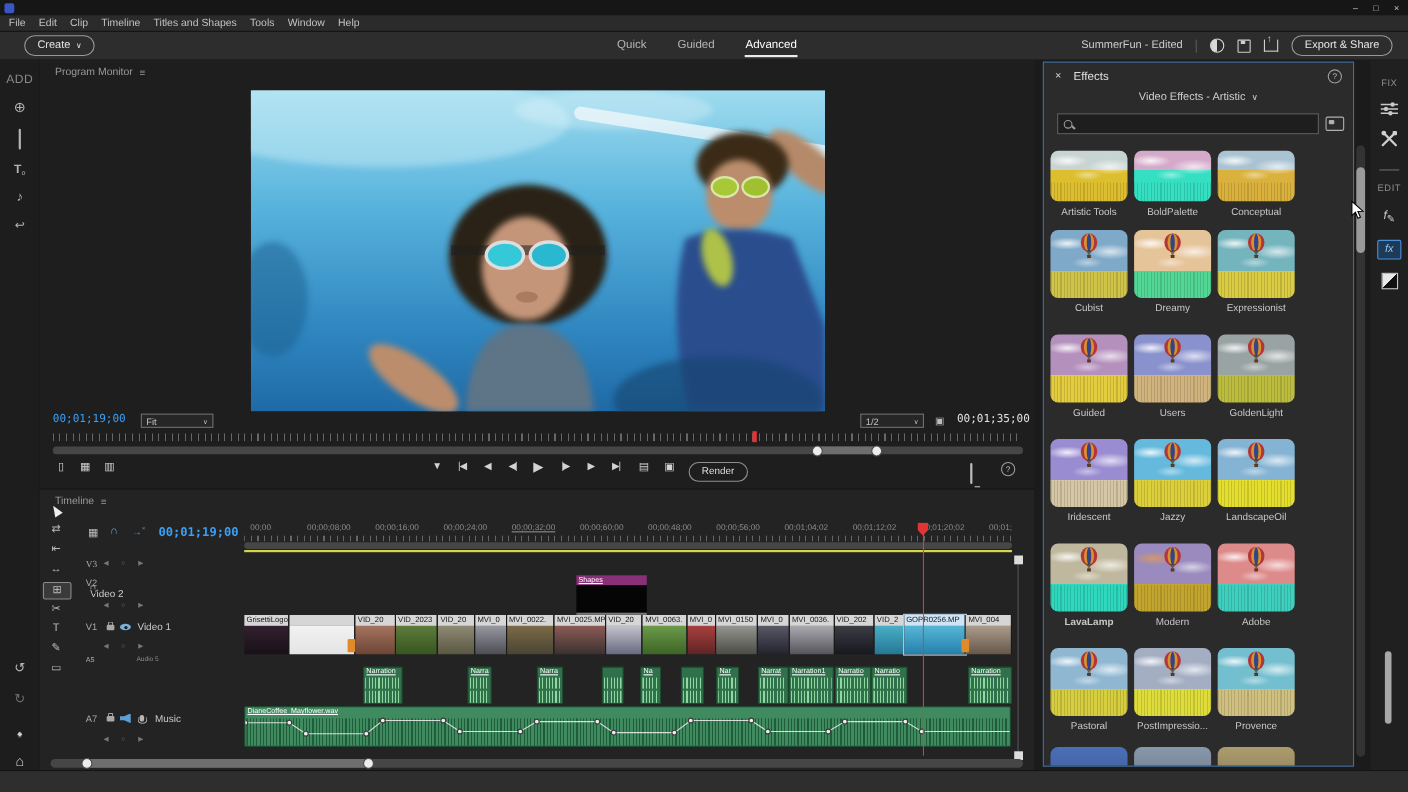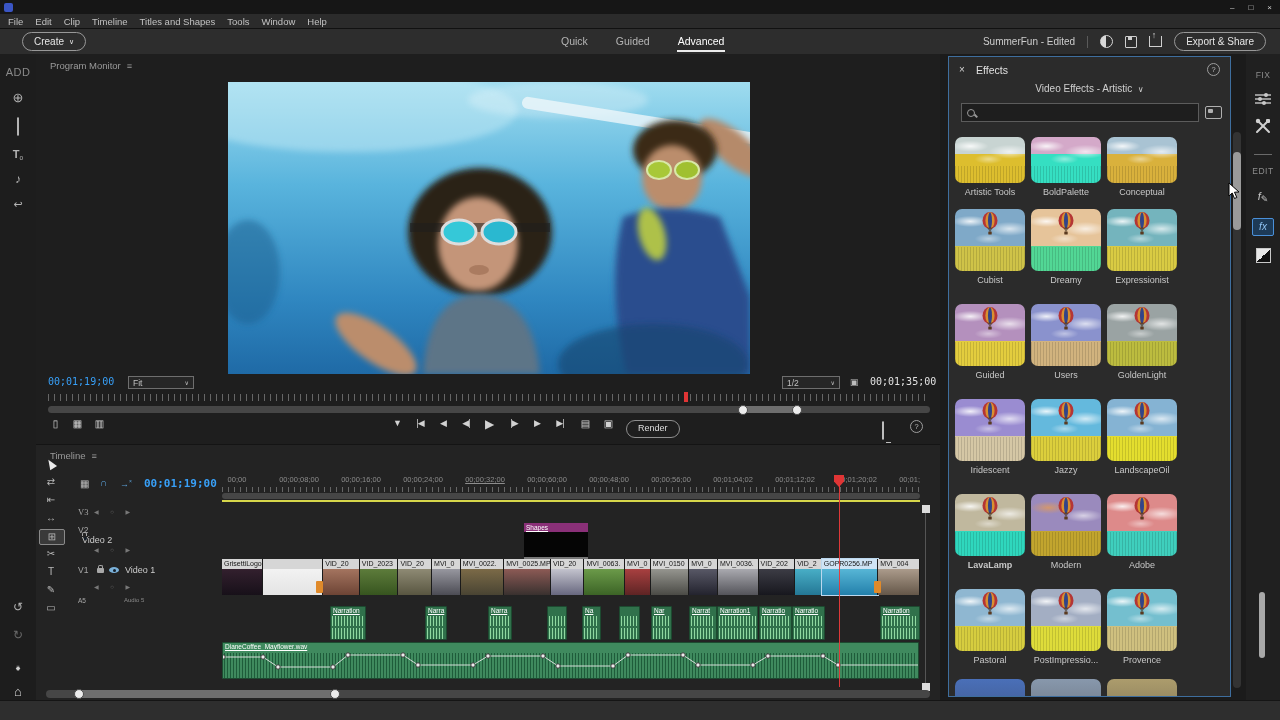--- a/index.html
+++ b/index.html
@@ -323,20 +323,30 @@
           <span class="ic-eye"></span>
           <div class="trk-name">Video 1</div>
         </div>
         <div class="nav-glyphs" style="position: absolute; left: 16px; top: 24px;">◀ ○ ▶</div>
       </div>
       <div style="position: absolute; left: 0px; top: 150px; width: 144px; height: 10px;">
         <div style="display: flex; align-items: center; height: 10px; overflow: hidden; font-size: 6px; color: rgb(138, 138, 138);">
           <div class="trk-id" style="font-size: 6.5px;">A5</div>
           <div style="margin-left: 30px;">Audio 5</div>
         </div>
+      </div>
+      <div style="position: absolute; left: 0px; top: 197px; width: 144px; height: 38px;">
+        <div style="display: flex; align-items: center; height: 14px; padding-top: 4px;">
+          <div class="trk-id">A7</div>
+          <span class="ic-lock"></span>
+          <span class="ic-mute"></span>
+          <span class="ic-mic"></span>
+          <div class="trk-name">Music</div>
+        </div>
+        <div class="nav-glyphs" style="position: absolute; left: 16px; top: 26px;">◀ ○ ▶</div>
       </div>
     </div>
   <div class="abs" id="clips-area" style="left:186px;top:0;width:698px;height:256px">
       <div style="position: absolute; left: 302px; top: 78px; width: 64px; height: 34px;">
         <div style="height: 9px; background: rgb(138, 48, 120); color: rgb(255, 255, 255); font-size: 6.5px; line-height: 9px; padding-left: 2px; text-decoration: underline;">Shapes</div>
         <div style="height: 25px; background: rgb(5, 5, 5); border-bottom: 2px solid rgb(119, 119, 119);"></div>
       </div>
       <div style="position: absolute; left: 0px; top: 114px; width: 698px; height: 36px; display: flex; gap: 0px;">
         <div class="vclip" style="flex: 1 1 40px;">
           <div class="clip-label">GrisettiLogoHD.m2t [V]</div>

